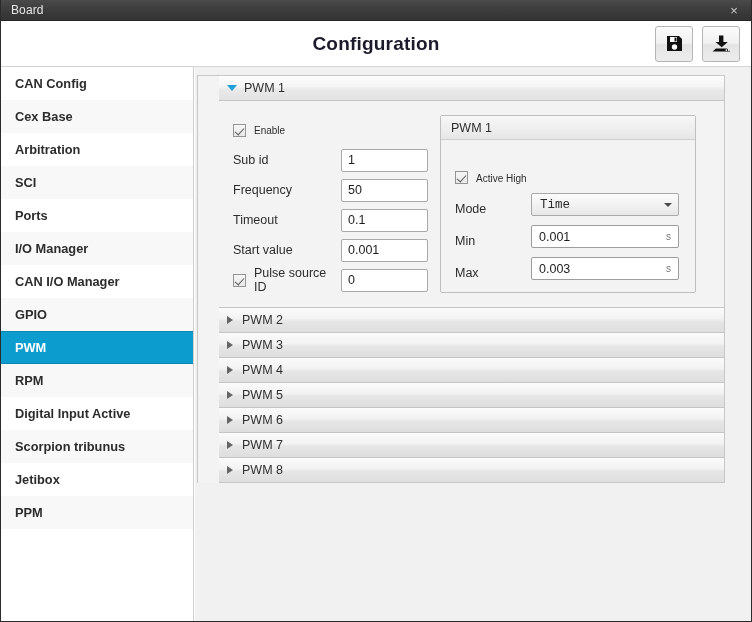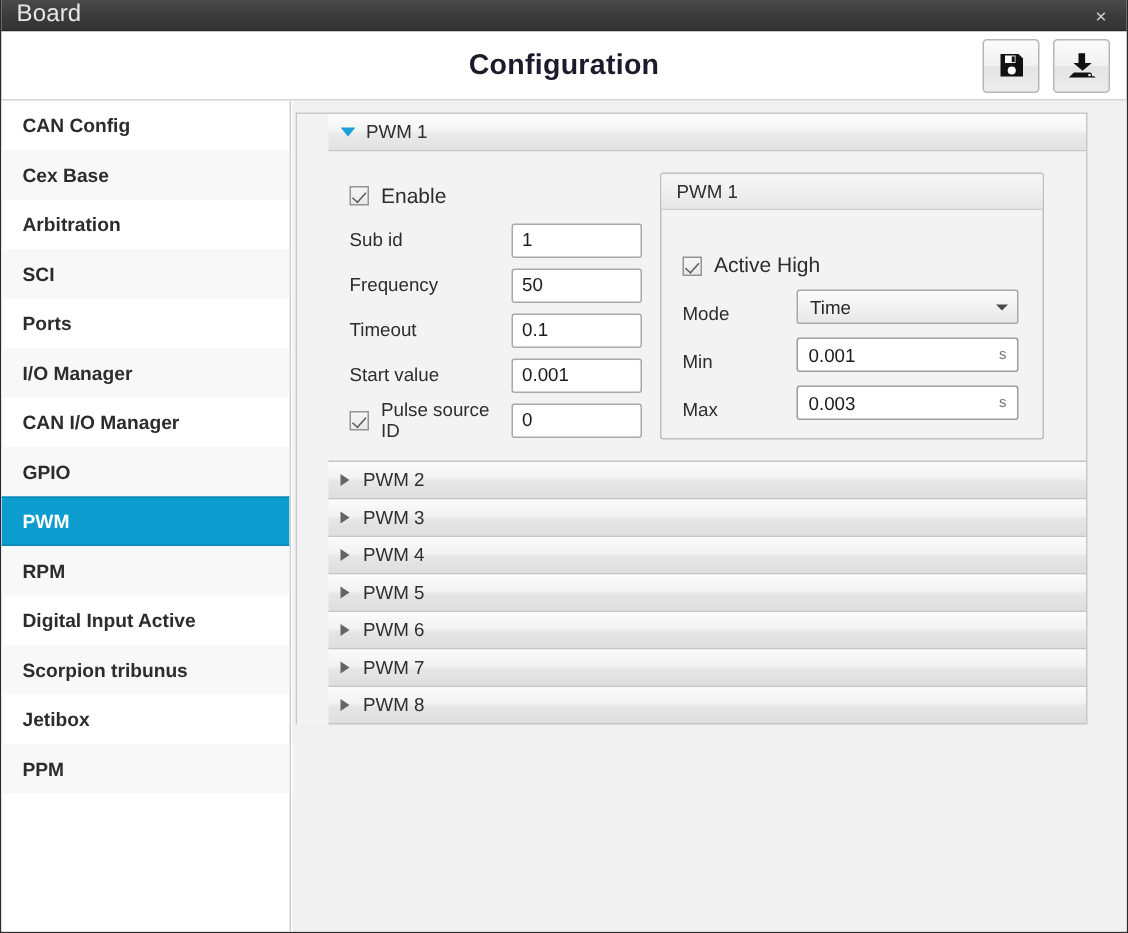--- a/index.html
+++ b/index.html
@@ -28,21 +28,21 @@
     flex: 0 0 21px;
     background: linear-gradient(to bottom, #4a4a4a 0%, #3c3c3c 50%, #333333 100%);
     display: flex;
     align-items: center;
     justify-content: space-between;
     padding: 0 0 0 10px;
     border-bottom: 1px solid #262626;
   }
   #titlebar .title-text {
     color: #e6e6e6;
-    font-size: 16px;
+    font-size: 12px;
     letter-spacing: 0.1px;
   }
   #close-btn {
     width: 34px; height: 21px;
     display: flex; align-items: center; justify-content: center;
     color: #cfcfcf;
     font-size: 13px;
     line-height: 1;
     cursor: default;
   }
@@ -206,21 +206,21 @@
   }
   .cbx.checked::after {
     content: "";
     position: absolute;
     left: 3px; top: 1px;
     width: 4px; height: 8px;
     border: solid #5a5a5a;
     border-width: 0 1.6px 1.6px 0;
     transform: rotate(42deg);
   }
-  .cbx-label { font-size: 14px; color: #2d2d2d; }
+  .cbx-label { font-size: 10px; color: #2d2d2d; }
 
   .txtbox {
     width: 87px;
     height: 23px;
     flex: 0 0 87px;
     border: 1px solid #a9a9a9;
     border-radius: 2px;
     background: #ffffff;
     font-size: 12.5px;
     color: #1d1d1d;
@@ -268,21 +268,21 @@
     border: 1px solid #a9a9a9;
     border-radius: 2px;
     background: linear-gradient(to bottom, #fbfbfb 0%, #f2f2f2 50%, #e7e7e7 100%);
     display: flex;
     align-items: center;
     padding: 0 6px 0 8px;
     font-size: 12.5px;
     color: #2a2a2a;
     cursor: pointer;
   }
-  .combo .cval { flex: 1 1 auto; }
+  .combo .cval { flex: 1 1 auto; font-family: Liberation Mono, monospace; }
   .combo .carat {
     width: 0; height: 0;
     border-top: 4.5px solid #4a4a4a;
     border-left: 4.5px solid transparent;
     border-right: 4.5px solid transparent;
   }
   .unitbox {
     width: 148px; height: 23px;
     flex: 0 0 148px;
     border: 1px solid #9d9d9d;

